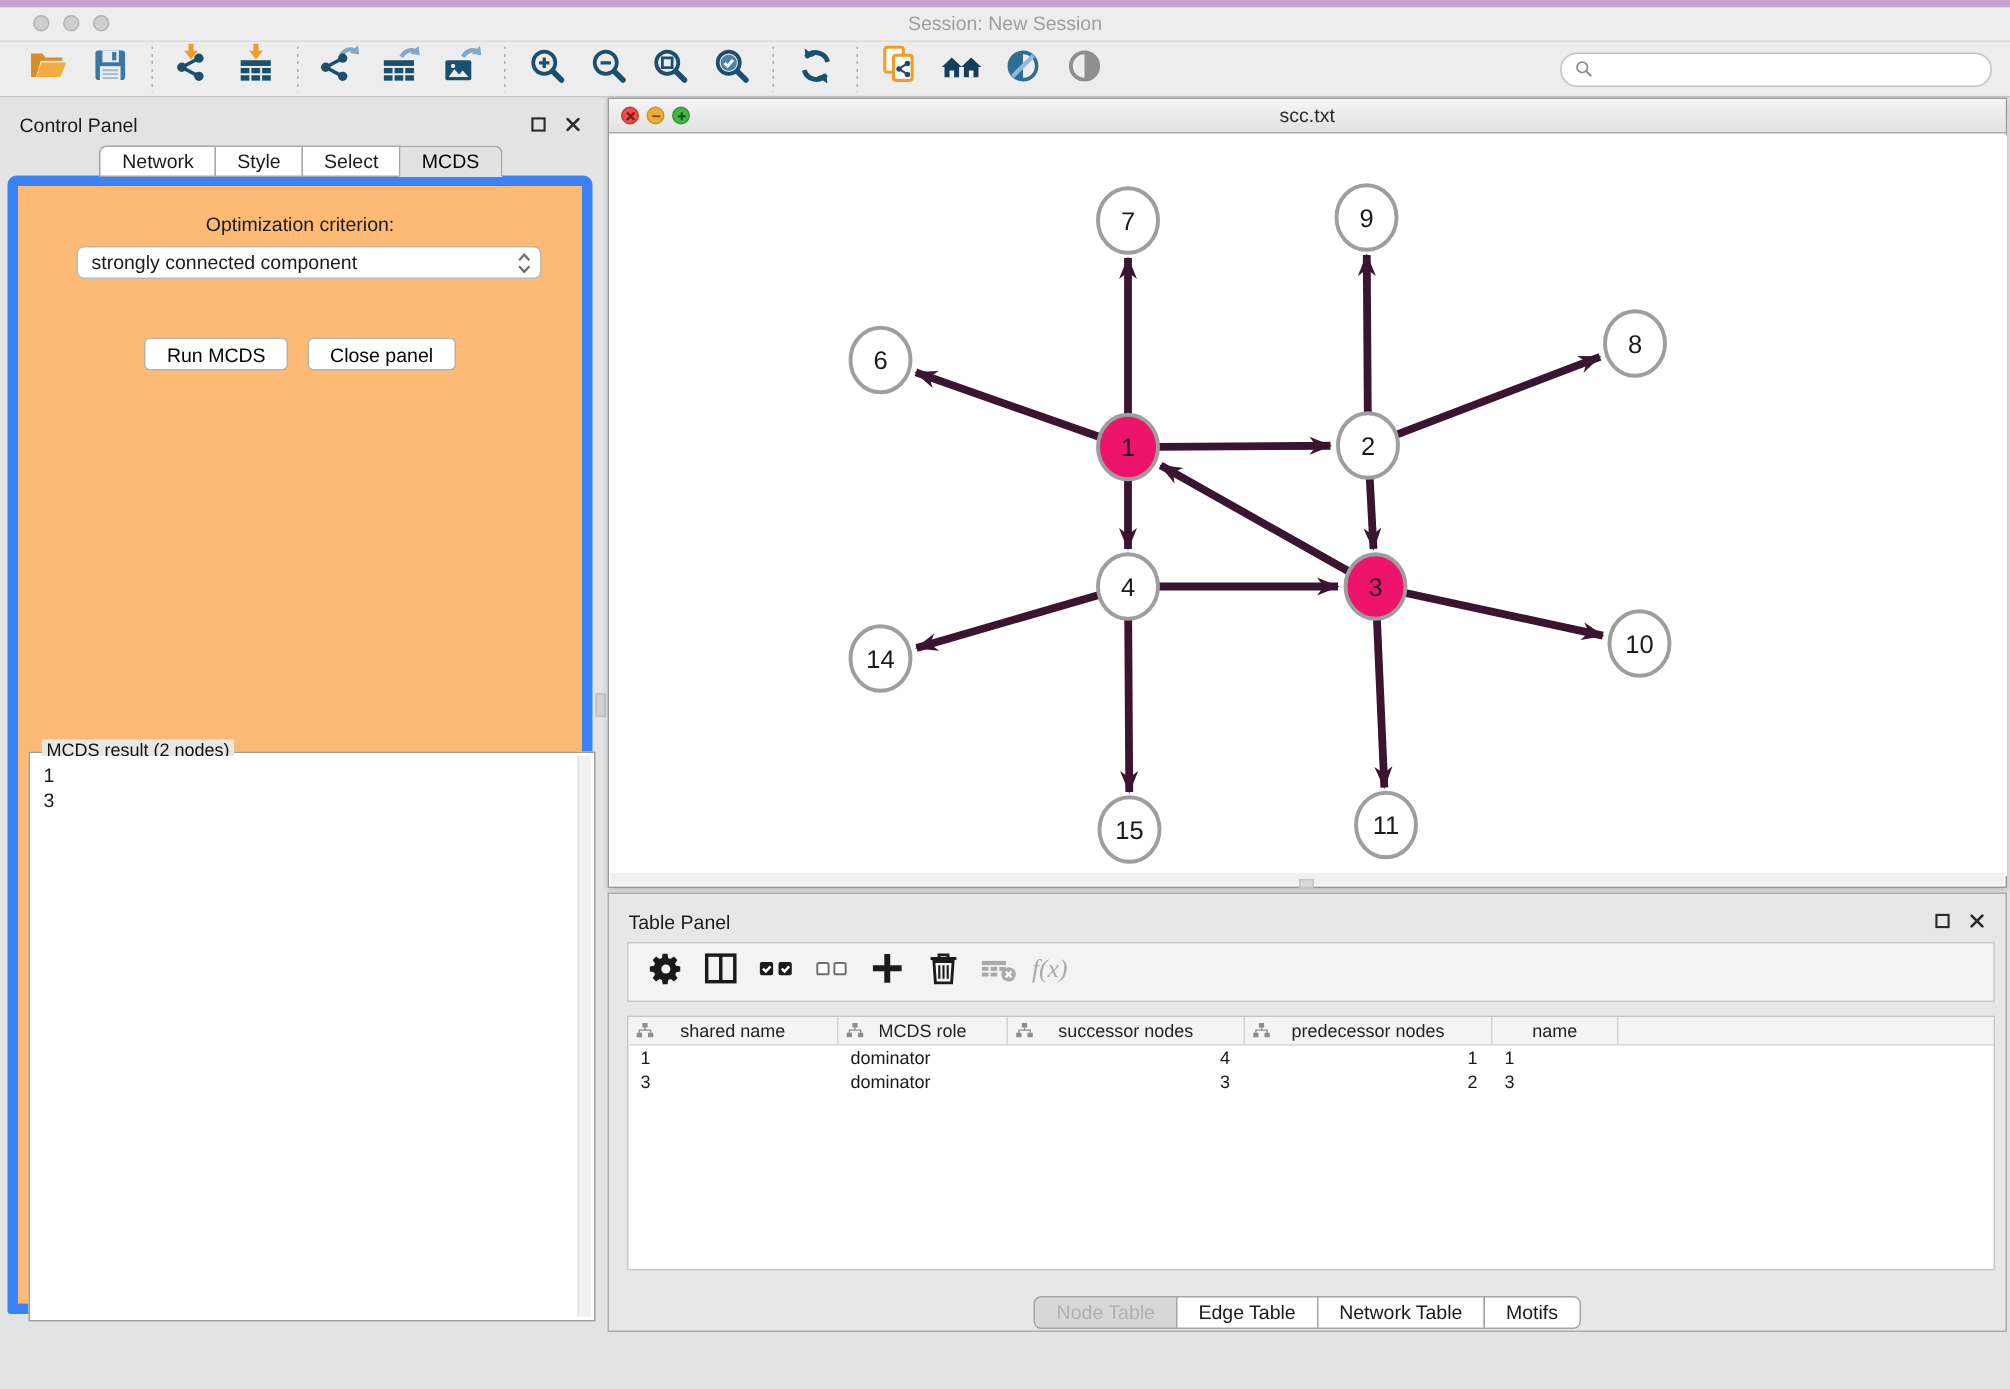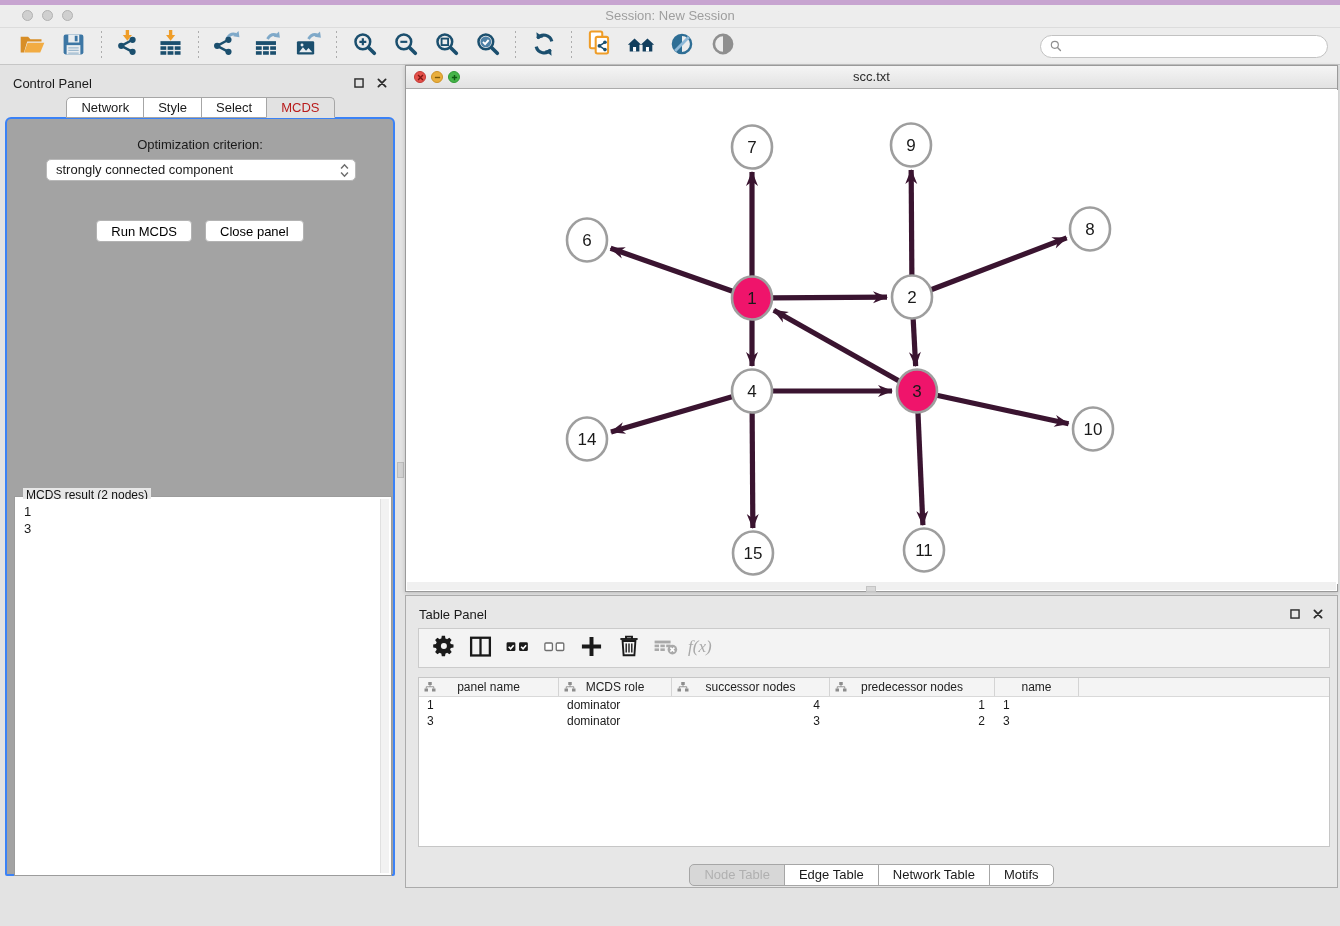--- a/index.html
+++ b/index.html
@@ -31,23 +31,23 @@
 .panel-controls{margin-left:auto;display:flex;gap:9px;align-items:center;}
 .ph-btn{display:flex;align-items:center;justify-content:center;width:14px;height:14px;}
 
 
 .control-panel{position:absolute;left:0;top:65px;width:401px;height:817px;background:#E3E3E3;}
 .cp-tabs{position:absolute;top:32px;left:0;right:0;height:21px;display:flex;justify-content:center;z-index:2;}
 .tab{height:21px;line-height:19px;padding:0 14px;background:#fff;border:1px solid #A6A6A6;
      font-size:13px;margin-left:-1px;cursor:default;white-space:nowrap;}
 .tab:first-child{margin-left:0;border-radius:5px 0 0 0;}
 .tab:last-child{border-radius:0 5px 0 0;}
-.tab.active{background:#E2E2E2;color:#b91c1c;border-bottom-color:#E2E2E2;}
-.cp-body{position:absolute;left:5px;right:6px;top:52px;bottom:6px;background:#a3a3a3;
-         border:2px solid #3b82f6;border-radius:6px 6px 2px 2px;}
+.tab.active{background:#E2E2E2;color:#000000;border-bottom-color:#E2E2E2;}
+.cp-body{position:absolute;left:5px;right:6px;top:52px;bottom:6px;background:#fdba74;
+         border:7px solid #3b82f6;border-radius:6px 6px 2px 2px;}
 .opt-label{position:absolute;top:18px;left:0;right:0;text-align:center;font-size:13px;}
 .cp-select{position:absolute;left:39px;top:40px;width:310px;height:22px;background:#fff;
            border:1px solid #B9B9B9;border-radius:5px;font-size:13px;line-height:20px;
            padding:0 24px 0 9px;cursor:default;}
 .cp-select .chev{position:absolute;right:5px;top:3px;}
 .cp-buttons{position:absolute;top:73px;left:0;right:0;display:flex;justify-content:center;gap:13px;}
 .push-btn{height:22px;background:#fff;border:1px solid #B3B3B3;border-radius:4px;
           font-size:13px;padding:0 14px;font-family:inherit;cursor:default;margin-top:28px;}
 .group-box{position:absolute;left:7px;width:378px;top:377px;height:380px;
            border:1px solid #9C9C9C;background:#fff;}
@@ -507,21 +507,21 @@
       <div class="t-header">
           <div class="t-hcell" style="width: 140px;">
             <span class="t-hicon"><svg viewBox="0 0 24 24" width="12" height="12">
                 <g fill="#8C8C8C">
                   <rect x="8.5" y="2" width="7" height="6"></rect>
                   <rect x="1" y="15" width="7" height="6"></rect>
                   <rect x="16" y="15" width="7" height="6"></rect>
                 </g>
                 <path d="M12 8v3.5M4.5 15v-3.5h15V15" fill="none" stroke="#8C8C8C" stroke-width="1.8"></path>
               </svg></span>
-            <span>panel name</span>
+            <span>shared name</span>
           </div>
           <div class="t-hcell" style="width: 113px;">
             <span class="t-hicon"><svg viewBox="0 0 24 24" width="12" height="12">
                 <g fill="#8C8C8C">
                   <rect x="8.5" y="2" width="7" height="6"></rect>
                   <rect x="1" y="15" width="7" height="6"></rect>
                   <rect x="16" y="15" width="7" height="6"></rect>
                 </g>
                 <path d="M12 8v3.5M4.5 15v-3.5h15V15" fill="none" stroke="#8C8C8C" stroke-width="1.8"></path>
               </svg></span>

